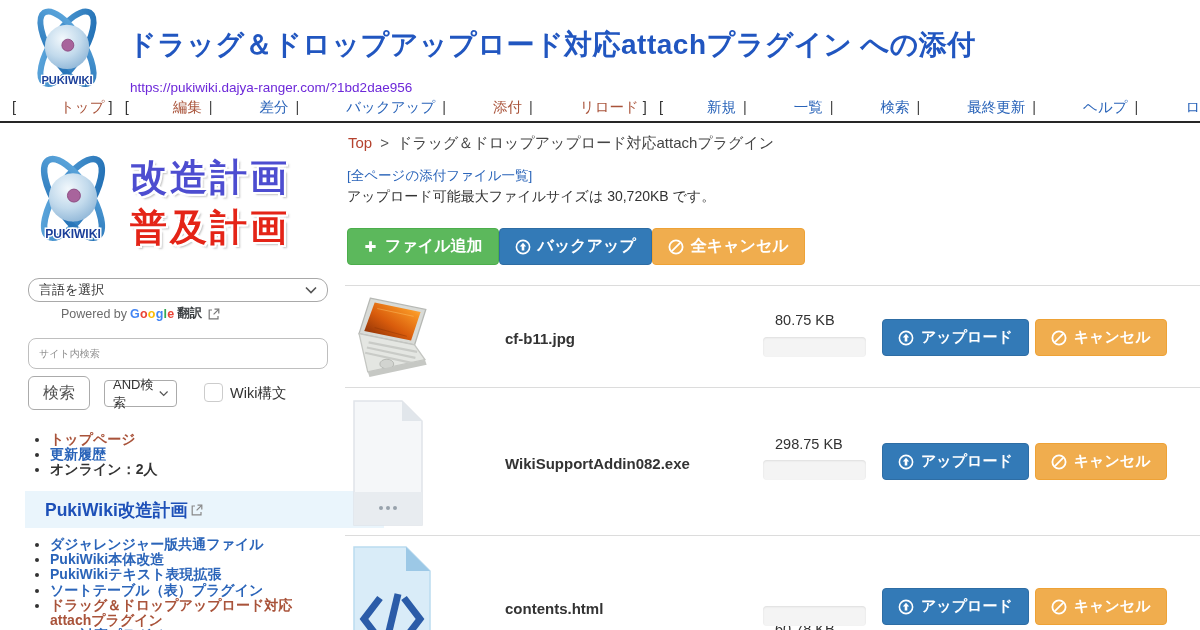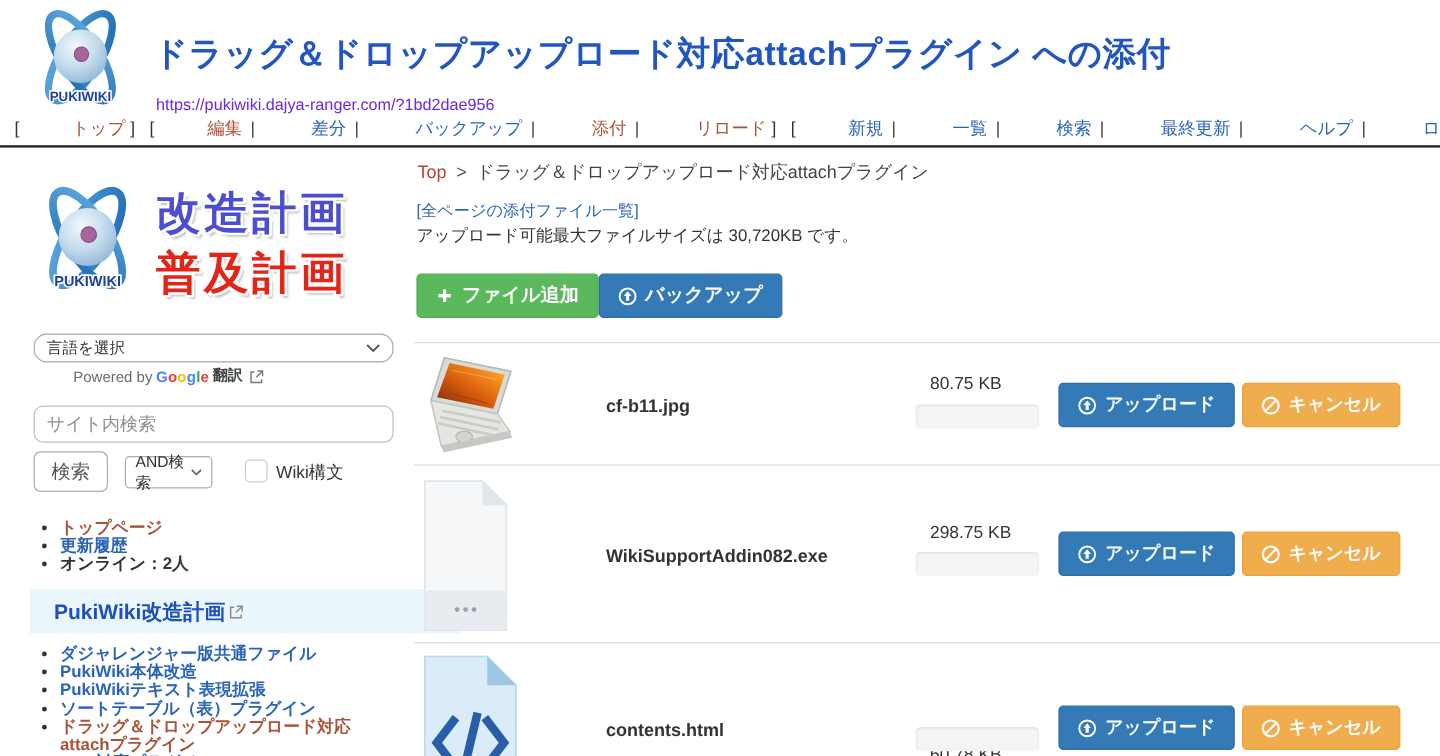--- a/index.html
+++ b/index.html
@@ -28,21 +28,21 @@
   .banner-line.blue { color:#4d4dd0; }
   .banner-line.red { color:#e42417; }
 
   .lang-select { position:absolute; left:28px; top:278px; width:300px; height:24px; border:1px solid #a9a9a9; border-radius:11px; background:#fff; font-size:13px; color:#333; display:flex; align-items:center; padding:0 10px; cursor:pointer;gap:12px; }
   .lang-select .chev { margin-left:auto; }
 
   .powered { position:absolute; left:28px; top:305px; font-size:12.5px; color:#6b6b6b; display:flex; align-items:center; gap:3px;margin-left:33px; }
   .powered .goog { font-weight:bold; letter-spacing:.2px; }
   .powered .trans { color:#3c4043; font-weight:bold; }
 
-  .search-input { position:absolute; left:28px; top:338px; width:300px; height:31px; border:1px solid #bfbfbf; border-radius:8px; font-size:15px; padding:0 10px; color:#333; font-family:"Liberation Sans", sans-serif; }
+  .search-input { position:absolute; left:28px; top:338px; width:300px; height:31px; border:1px solid #bfbfbf; border-radius:8px; font-size:10px; padding:0 10px; color:#333; font-family:"Liberation Sans", sans-serif; }
   .search-input::placeholder { color:#8f8f8f; }
 
   .search-btn { position:absolute; left:28px; top:376px; width:62px; height:34px; background:#fff; border:1px solid #ababab; border-radius:6px; font-size:16px; color:#555; cursor:pointer; font-family:"Liberation Sans", sans-serif; }
   .and-select { position:absolute; left:104px; top:380px; width:73px; height:27px; border:1px solid #ababab; border-radius:4px; background:#fff; font-size:13px; color:#333; display:flex; align-items:center; padding:0 8px; cursor:pointer; }
   .and-select .chev { margin-left:auto; }
   .wiki-check { position:absolute; left:204px; top:383px; width:19px; height:19px; border:1.5px solid #ccc; border-radius:4px; background:#fff; cursor:pointer; }
   .wiki-label { position:absolute; left:230px; top:384px; font-size:14.5px; color:#333; }
 
   .sb-list { position:absolute; left:30px; width:302px; list-style:disc; padding-left:20px; font-size:14px; line-height:15.2px; color:#333;font-weight:bold; }
   .sb-list.l1 { top:432px; }
@@ -215,20 +215,27 @@
         </svg>
       <span>ファイル追加</span>
     </button>
     <button class="btn blue">
       <svg width="16" height="16" viewBox="0 0 16 16">
           <circle cx="8" cy="8" r="6.6" fill="none" stroke="#fff" stroke-width="1.6"></circle>
           <path d="M8 3.8 L11.2 7.6 H9.3 V11.6 H6.7 V7.6 H4.8 Z" fill="#fff"></path>
         </svg>
       <span>バックアップ</span>
     </button>
+    <button class="btn orange">
+      <svg width="16" height="16" viewBox="0 0 16 16">
+          <circle cx="8" cy="8" r="6.6" fill="none" stroke="#fff" stroke-width="1.8"></circle>
+          <path d="M3.9 12.1 L12.1 3.9" stroke="#fff" stroke-width="1.8"></path>
+        </svg>
+      <span>全キャンセル</span>
+    </button>
   </div>
 
   <div class="rows">
 
     <div class="file-row r1">
       <svg class="row-icon" width="78" height="88" viewBox="0 0 90 100">
         <polygon points="20,4 84,17 71,58 7,45" fill="#d9dbd7" stroke="#b6b8b4" stroke-width="1.5"></polygon>
         <polygon points="25,9 78,20 67,53 13,42" fill="url(#scrGrad)"></polygon>
         <path d="M25 38 L62 48" stroke="#8a3305" stroke-width="1" opacity=".5"></path>
         <path d="M28 16 L70 25" stroke="#ffd27a" stroke-width="1" opacity=".45"></path>

